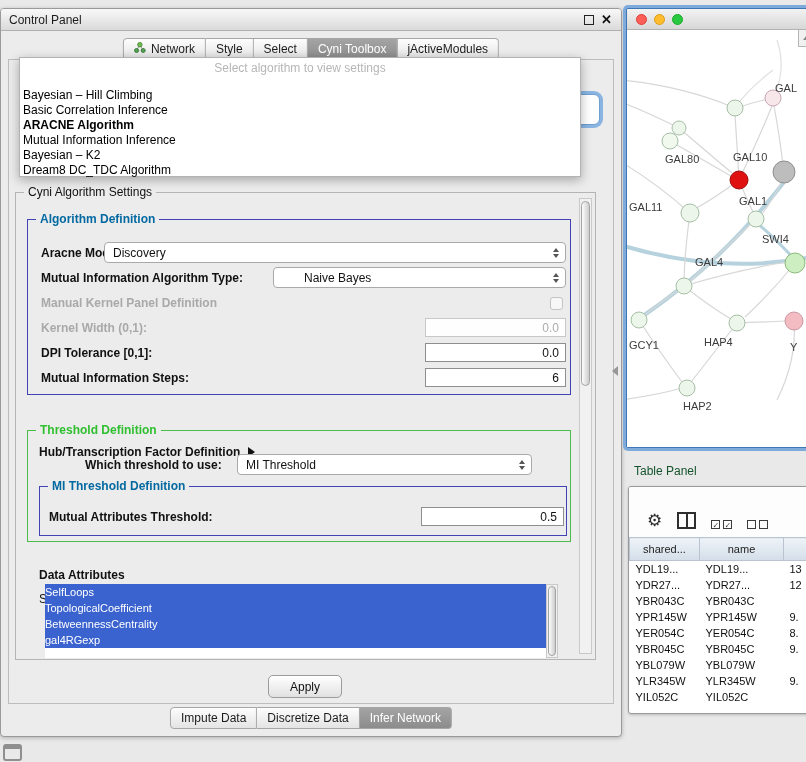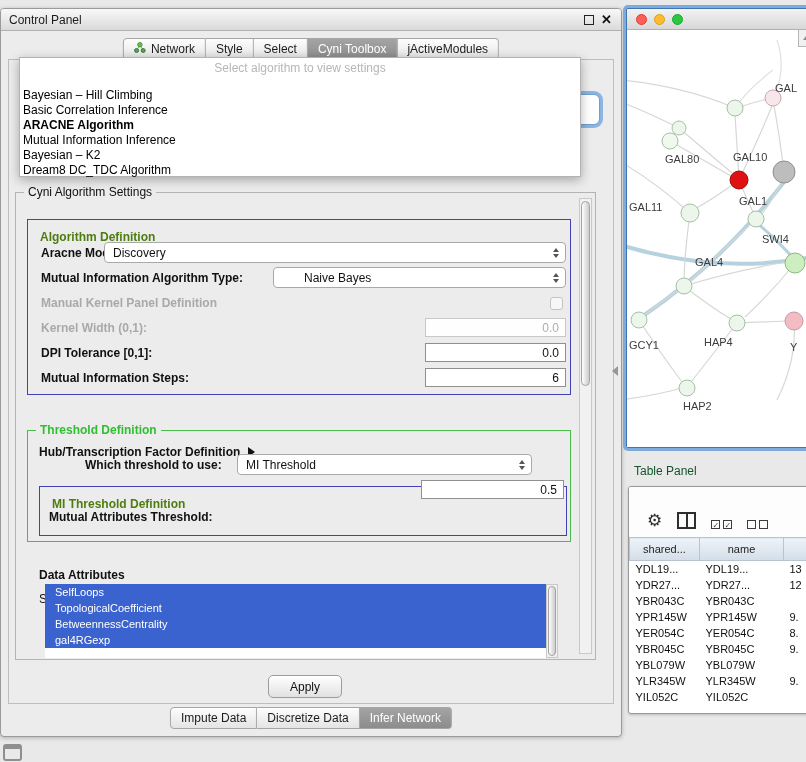--- a/index.html
+++ b/index.html
@@ -24,39 +24,39 @@
   .dd{position:absolute;background:#fff;border:1px solid #b3b3b3;box-shadow:0 3px 10px rgba(0,0,0,.3);z-index:60;}
   .dd-ph{color:#b6b6b6;text-align:center;font-size:12px;height:16px;line-height:16px;margin-top:2px;}
   .dd-list{margin-top:12px;}
   .dd-item{font-size:12px;height:15px;line-height:15px;padding-left:3px;color:#000;white-space:nowrap;}
   .dd-item.bold{font-weight:bold;}
   .focus-box{position:absolute;width:27px;height:29px;background:#fff;border:1px solid #6f9fd0;
              border-radius:6px;box-shadow:0 0 0 3px #8ab4e2;z-index:55;}
   .group{position:absolute;border:1px solid #b4b4b4;}
   .group>.legend{position:absolute;top:-8px;left:8px;background:#ececec;padding:0 4px;font-size:12px;color:#111;white-space:nowrap;}
   .group.blue{border-color:#4242b4;}
-  .group.blue>.legend{color:#4d7c0f;font-weight:bold;margin-top:18px;}
+  .group.blue>.legend{color:#0369a1;font-weight:bold;}
   .group.green{border-color:#49bd49;}
   .group.green>.legend{color:#2fbf2f;font-weight:bold;}
   .lbl{position:absolute;font-size:12px;color:#111;white-space:nowrap;}
   .b{font-weight:bold;}
   .dis{color:#a9a9a9;}
   .combo{position:absolute;background:#fff;border:1px solid #a9a9a9;border-radius:4px;font-size:12px;color:#111;
          display:flex;align-items:center;padding:0 20px 0 8px;height:21px;box-sizing:border-box;}
   .combo .arrows{position:absolute;right:6px;top:50%;transform:translateY(-50%);display:flex;flex-direction:column;gap:2px;}
   .tri-up{width:0;height:0;border-left:3.5px solid transparent;border-right:3.5px solid transparent;border-bottom:4px solid #555;}
   .tri-dn{width:0;height:0;border-left:3.5px solid transparent;border-right:3.5px solid transparent;border-top:4px solid #555;}
   .field{position:absolute;background:#fff;border:1px solid #8f8f8f;font-size:12px;color:#111;
          display:flex;align-items:center;justify-content:flex-end;padding:0 6px;height:19px;box-sizing:border-box;}
   .field.dis{border-color:#c8c8c8;color:#aeaeae;background:#fefefe;}
   .checkbox{position:absolute;width:13px;height:13px;border:1px solid #c3c3c3;background:#f7f7f7;border-radius:3px;box-sizing:border-box;}
   .row-flex{position:absolute;display:flex;align-items:center;margin-top:44px;}
   .tri-right{width:0;height:0;border-top:5px solid transparent;border-bottom:5px solid transparent;border-left:7px solid #111;margin-left:8px;}
   .tri-down-big{width:0;height:0;border-left:5px solid transparent;border-right:5px solid transparent;border-top:7px solid #111;margin-left:8px;}
-  .attr-item{height:16px;line-height:16px;background:#3b63cf;color:#fff;font-size:11px;padding-left:10px;white-space:nowrap;overflow:hidden;}
+  .attr-item{height:16px;line-height:16px;background:#3b63cf;color:#fff;font-size:11px;padding-left:0;white-space:nowrap;overflow:hidden;}
   .scroll-track{position:absolute;background:#f1f1f1;border:1px solid #c9c9c9;box-sizing:border-box;}
   .scroll-thumb{position:absolute;background:linear-gradient(90deg,#fdfdfd,#cccccc);border:1px solid #a3a3a3;border-radius:6px;box-sizing:border-box;}
   .btn{position:absolute;background:linear-gradient(#ffffff,#e1e1e1);border:1px solid #9c9c9c;border-radius:5px;
        font-size:12px;color:#111;display:flex;align-items:center;justify-content:center;}
   .net-window{position:absolute;background:#fff;border:1px solid #3f76b4;box-shadow:0 0 0 3px #7fabdc;border-radius:2px;}
   .net-titlebar{height:20px;background:linear-gradient(#f3f3f3,#d7d7d7);border-bottom:1px solid #b2b2b2;
                 display:flex;align-items:center;gap:7px;padding-left:9px;border-radius:2px 2px 0 0;}
   .tl{width:11px;height:11px;border-radius:50%;box-sizing:border-box;}
   .tl.red{background:#ff5f57;border:1px solid #df3d35;}
   .tl.yellow{background:#febc2e;border:1px solid #de9f17;}
@@ -196,21 +196,21 @@
     <span class="arrows">
         <i class="tri-up"></i>
         <i class="tri-dn"></i>
       </span>
   </div>
 
   <div class="group blue" style="left:38px;top:477px;width:526px;height:48px;">
     <span class="legend">MI Threshold Definition</span>
   </div>
   <span class="lbl b" style="left:48px;top:501px;">Mutual Attributes Threshold:</span>
-  <div class="field" style="left:420px;top:471px;width:143px;">
+  <div class="field" style="left:420px;top:498px;width:143px;">
     <span>0.5</span>
   </div>
 
   <div class="row-flex" style="left:38px;top:539px;">
     <span class="lbl" style="position:static;">Sources for Network Inference</span>
     <i class="tri-down-big"></i>
   </div>
 
   <span class="lbl b" style="left:38px;top:559px;">Data Attributes</span>
 

